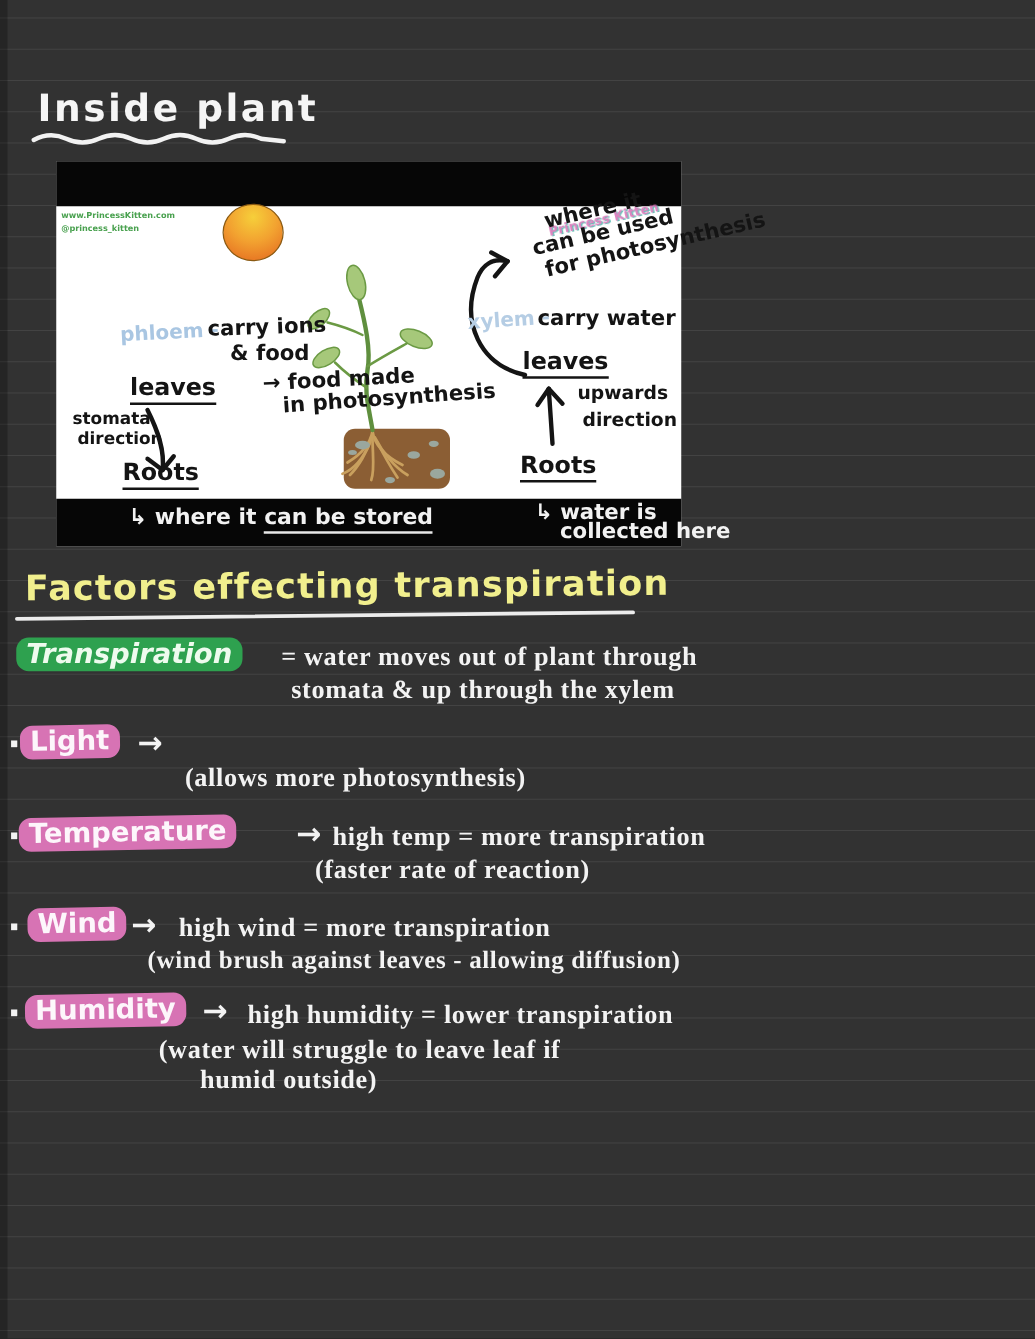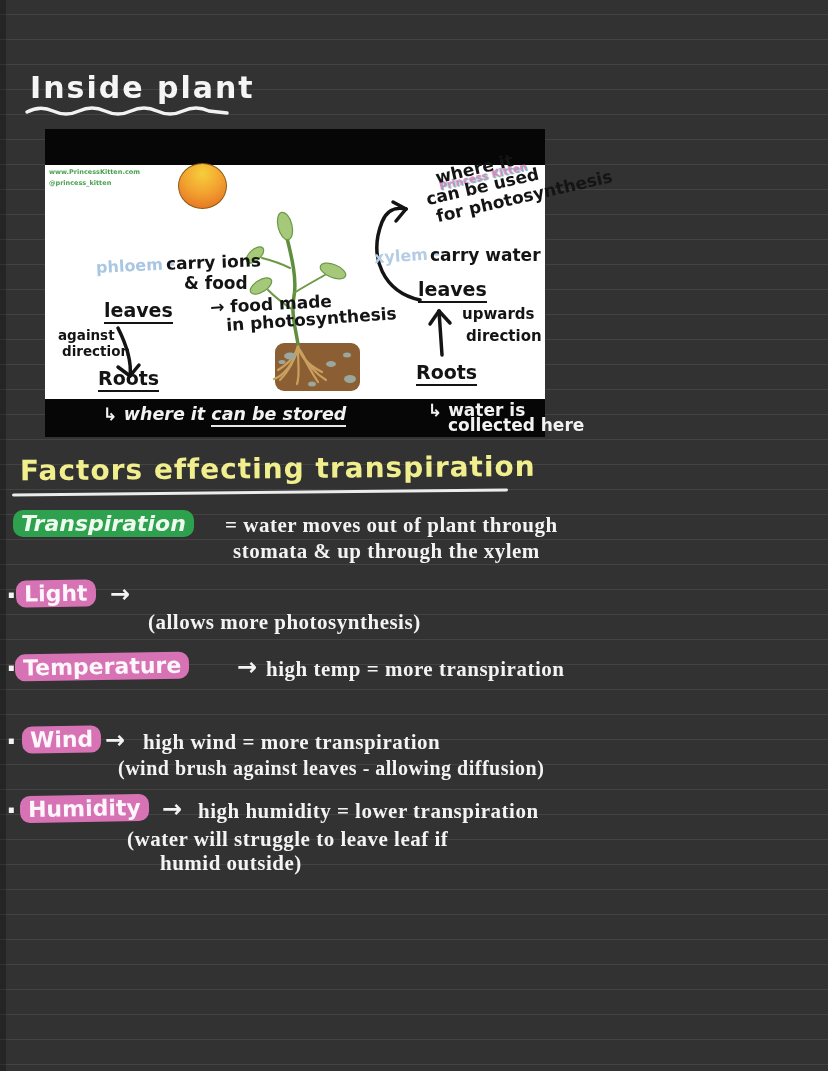--- a/index.html
+++ b/index.html
@@ -108,21 +108,21 @@
   </svg>
 
   <span class="abs phloem" style="left:96px; top:256px;">phloem -</span>
   <span class="abs hw" style="left:166px; top:252px; font-size:17px; transform:rotate(-2deg);">carry ions</span>
   <span class="abs hw" style="left:184px; top:273px; font-size:17px;">&amp; food</span>
 
   <span class="abs hw ul-k" style="left:104px; top:299px; font-size:19px;">leaves</span>
   <span class="abs hw" style="left:210px; top:294px; font-size:17px; transform:rotate(-3deg);">→ food made</span>
   <span class="abs hw" style="left:226px; top:309px; font-size:17px; transform:rotate(-4deg);">in photosynthesis</span>
 
-  <span class="abs hw" style="left:58px; top:327px; font-size:13.5px;">against</span>
+  <span class="abs hw" style="left:58px; top:327px; font-size:13.5px;">stomata</span>
   <span class="abs hw" style="left:62px; top:343px; font-size:13.5px;">direction</span>
   <svg class="abs" style="left:106px; top:324px;" width="44" height="64" viewBox="0 0 44 64">
     <g stroke="#141414" stroke-width="3.5" fill="none" stroke-linecap="round">
       <path d="M12,4 C20,20 26,36 24,52"></path>
       <path d="M24,52 L12,43"></path>
       <path d="M24,52 L33,41"></path>
     </g>
   </svg>
   <span class="abs hw ul-k" style="left:98px; top:367px; font-size:19px;">Roots</span>
 
@@ -146,40 +146,41 @@
     <g stroke="#141414" stroke-width="3.5" fill="none" stroke-linecap="round">
       <path d="M18,56 L15,12"></path>
       <path d="M15,12 L6,25"></path>
       <path d="M15,12 L26,24"></path>
     </g>
   </svg>
   <span class="abs hw" style="left:462px; top:305px; font-size:15px;">upwards</span>
   <span class="abs hw" style="left:466px; top:327px; font-size:15px;">direction</span>
   <span class="abs hw ul-k" style="left:416px; top:361px; font-size:19px;">Roots</span>
 
-  <span class="abs cap" style="left:103px; top:404px;font-style:italic;"><span>↳ where it </span><span class="ul-w">can be stored</span></span>
+  <span class="abs cap" style="left:103px; top:404px;"><span>↳ where it </span><span class="ul-w">can be stored</span></span>
   <span class="abs cap" style="left:428px; top:400px; font-size:17px;">↳ water is</span>
   <span class="abs cap" style="left:448px; top:415px; font-size:17px;">collected here</span>
 
   <span class="abs heading" style="left:20px; top:452px;">Factors effecting transpiration</span>
   <div class="heading-rule"></div>
 
   <span class="abs term green" style="left:13px; top:510px;">Transpiration</span>
   <span class="abs hww body-t" style="left:225px; top:513px;">= water moves out of plant through</span>
   <span class="abs hww body-t" style="left:233px; top:539px;">stomata &amp; up through the xylem</span>
 
   <span class="abs hww bullet" style="left:6px; top:590px;">·</span>
   <span class="abs term pink" style="left:16px; top:580px; transform:rotate(-1deg);">Light</span>
   <span class="abs hww arrow-t" style="left:110px; top:580px;">→</span>
   <span class="abs hww body-t" style="left:148px; top:610px;">(allows more photosynthesis)</span>
 
   <span class="abs hww bullet" style="left:6px; top:663px;">·</span>
   <span class="abs term pink" style="left:15px; top:653px; transform:rotate(-1deg);">Temperature</span>
   <span class="abs hww arrow-t" style="left:237px; top:653px;">→</span>
   <span class="abs hww body-t" style="left:266px; top:657px;">high temp = more transpiration</span>
+  <span class="abs hww body-t" style="left:252px; top:683px;">(faster rate of reaction)</span>
 
   <span class="abs hww bullet" style="left:6px; top:736px;">·</span>
   <span class="abs term pink" style="left:22px; top:726px; transform:rotate(-1deg);">Wind</span>
   <span class="abs hww arrow-t" style="left:105px; top:726px;">→</span>
   <span class="abs hww body-t" style="left:143px; top:730px;">high wind = more transpiration</span>
   <span class="abs hww body-t" style="left:118px; top:757px; font-size:20px;">(wind brush against leaves - allowing diffusion)</span>
 
   <span class="abs hww bullet" style="left:6px; top:805px;">·</span>
   <span class="abs term pink" style="left:20px; top:795px; transform:rotate(-1deg);">Humidity</span>
   <span class="abs hww arrow-t" style="left:162px; top:795px;">→</span>

